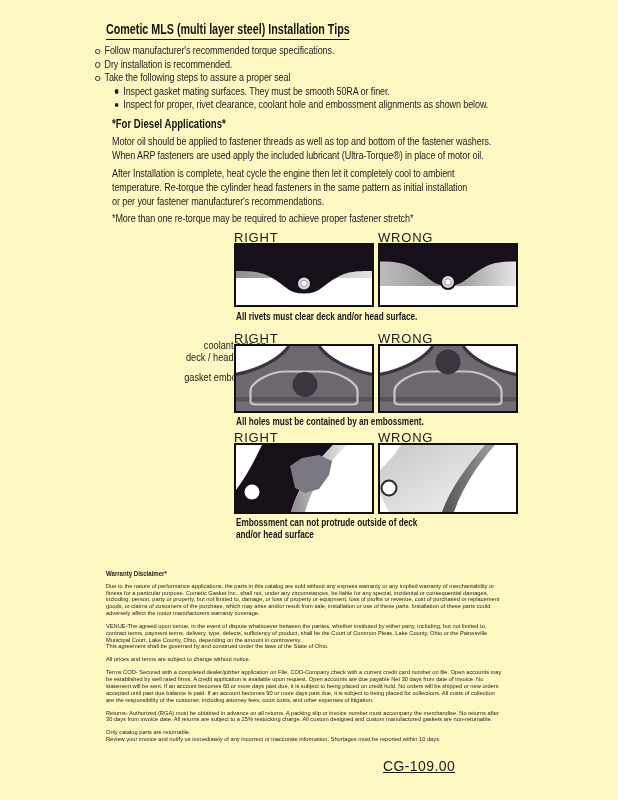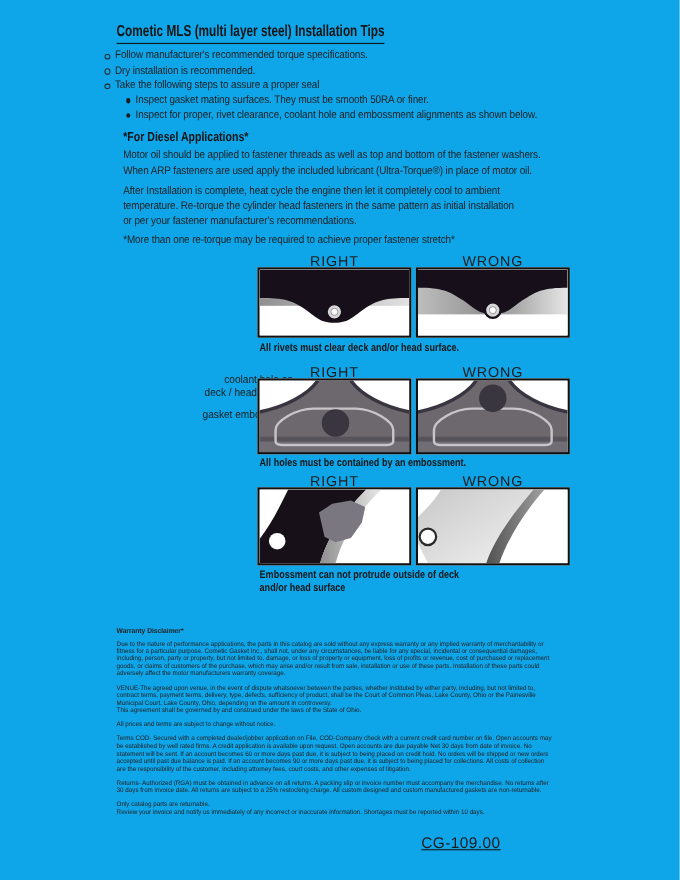--- a/index.html
+++ b/index.html
@@ -1,17 +1,17 @@
 <!DOCTYPE html>
 <html><head>
 <meta charset="utf-8">
 <style>
   html,body{margin:0;padding:0;background:#ffffff;}
   .page{
-    position:relative;width:618px;height:800px;background:#0ea5e9;overflow:hidden;
+    position:relative;width:618px;height:800px;background:#fef9c3;overflow:hidden;
     font-family:"Liberation Sans", sans-serif;color:#1d1d1d;
   }
   .abs{position:absolute;}
   
   .sx74{transform:scaleX(.74);transform-origin:0 0;}
   .sx80{transform:scaleX(.80);transform-origin:0 0;}
   .sx82{transform:scaleX(.82);transform-origin:0 0;}
   .sx90{transform:scaleX(.90);transform-origin:0 0;}
   .sxr92{transform:scaleX(.92);transform-origin:100% 0;}
   .sx95{transform:scaleX(.95);transform-origin:0 0;}
@@ -26,21 +26,21 @@
   .mk{flex:0 0 auto;width:3.6px;height:3.6px;border-radius:50%;margin:4.6px 5px 0 0;}
   .mk.open{border:1px solid #2a2a2a;background:transparent;}
   .mk.fill{width:4.4px;height:4.4px;background:#1d1d1d;border:none;margin-top:4.4px;}
 
   .diesel-h{left:112px;top:117px;margin:0;font-size:12px;font-weight:bold;color:#141414;white-space:nowrap;}
   .body{margin:0;font-size:10px;line-height:13.8px;letter-spacing:-.1px;white-space:pre-line;width:500px;}
   .p1{left:112px;top:135px;}
   .p2{left:112px;top:167px;}
   .p3{left:112px;top:212px;}
 
-  .fig-label{width:140px;text-align:center;font-size:13px;letter-spacing:.8px;color:#1c1c1c;white-space:nowrap;}
+  .fig-label{width:140px;text-align:left;font-size:13px;letter-spacing:.8px;color:#1c1c1c;white-space:nowrap;}
   .panel{width:136px;border:2px solid #101010;background:#fff;line-height:0;}
   .panel svg{display:block;}
   .caption{font-size:10px;font-weight:bold;color:#161616;white-space:pre-line;line-height:11.5px;}
 
   .f1ll{left:234px;top:230px;} .f1rl{left:378px;top:230px;}
   .f1l{left:234px;top:243px;}  .f1r{left:378px;top:243px;}
   .cap1{left:236px;top:311px;}
 
   .f2ll{left:234px;top:331px;} .f2rl{left:378px;top:331px;}
   .f2l{left:234px;top:344px;}  .f2r{left:378px;top:344px;}

